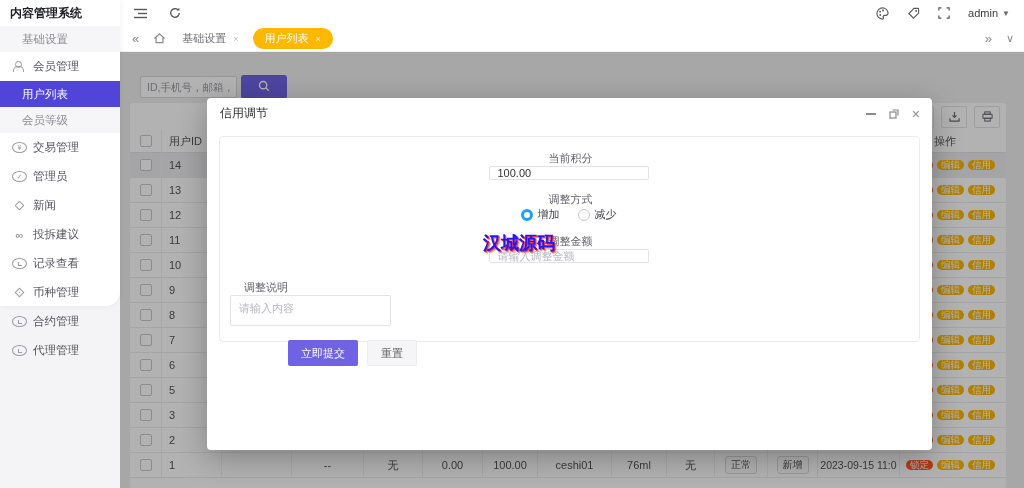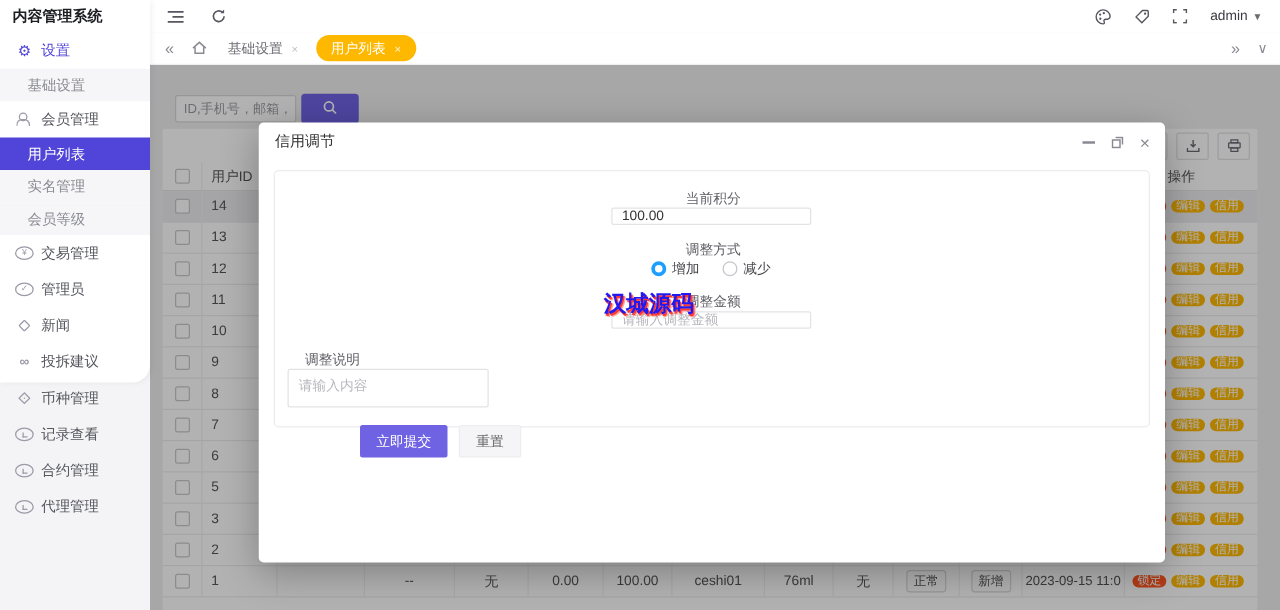--- a/index.html
+++ b/index.html
@@ -100,36 +100,29 @@
   .btn-row{display:flex;align-items:center;margin-left:68px;margin-top:14px;gap:9px;}
   .btn-submit{height:26px;padding:4px 13px;background:var(--button_purple);border:none;border-radius:2px;color:#fff;font-size:11px;cursor:pointer;}
   .btn-reset{height:26px;padding:0 13px;background:#f5f5f8;border:1px solid #ededf0;border-radius:2px;color:#666;font-size:11px;cursor:pointer;}
   .watermark{position:absolute;left:276px;top:133px;font-size:18px;font-weight:bold;color:var(--watermark_blue);text-shadow:1px 1px 0 #ff3b30,2px 2px 0 rgba(255,59,48,.45);z-index:5;}
 </style>
 </head>
 <body>
 
 <div class="sidebar">
   <div class="logo">内容管理系统</div>
-  <div class="mi purple">
-    <span class="ic ic-gear"></span>
-    <span>设置</span>
-  </div>
   <div class="sub">
       <span>基础设置</span>
     </div>
   <div class="mi">
     <span class="ic ic-user"></span>
     <span>会员管理</span>
   </div>
   <div class="sub on">
       <span>用户列表</span>
-    </div>
-  <div class="sub">
-      <span>实名管理</span>
     </div>
   <div class="sub">
       <span>会员等级</span>
     </div>
   <div class="mi">
     <span class="ic ic-circle ic-yen"></span>
     <span>交易管理</span>
   </div>
   <div class="mi">
     <span class="ic ic-circle ic-check"></span>
@@ -139,28 +132,28 @@
     <span class="ic">
         <span class="ic-tag"></span>
       </span>
     <span>新闻</span>
   </div>
   <div class="mi">
     <span class="ic ic-inf"></span>
     <span>投拆建议</span>
   </div>
   <div class="mi">
+    <span class="ic ic-clock"></span>
+    <span>记录查看</span>
+  </div>
+  <div class="mi">
     <span class="ic">
         <span class="ic-gem"></span>
       </span>
     <span>币种管理</span>
-  </div>
-  <div class="mi">
-    <span class="ic ic-clock"></span>
-    <span>记录查看</span>
   </div>
   <div class="mi">
     <span class="ic ic-clock"></span>
     <span>合约管理</span>
   </div>
   <div class="mi">
     <span class="ic ic-clock"></span>
     <span>代理管理</span>
   </div>
 </div>

